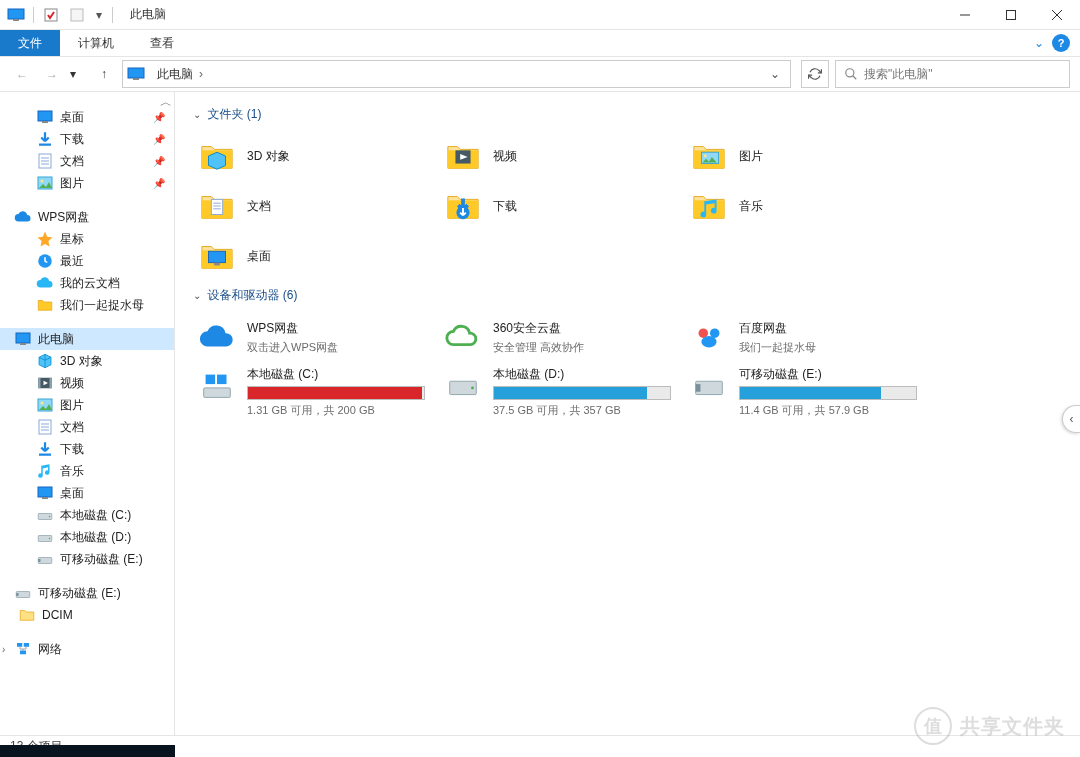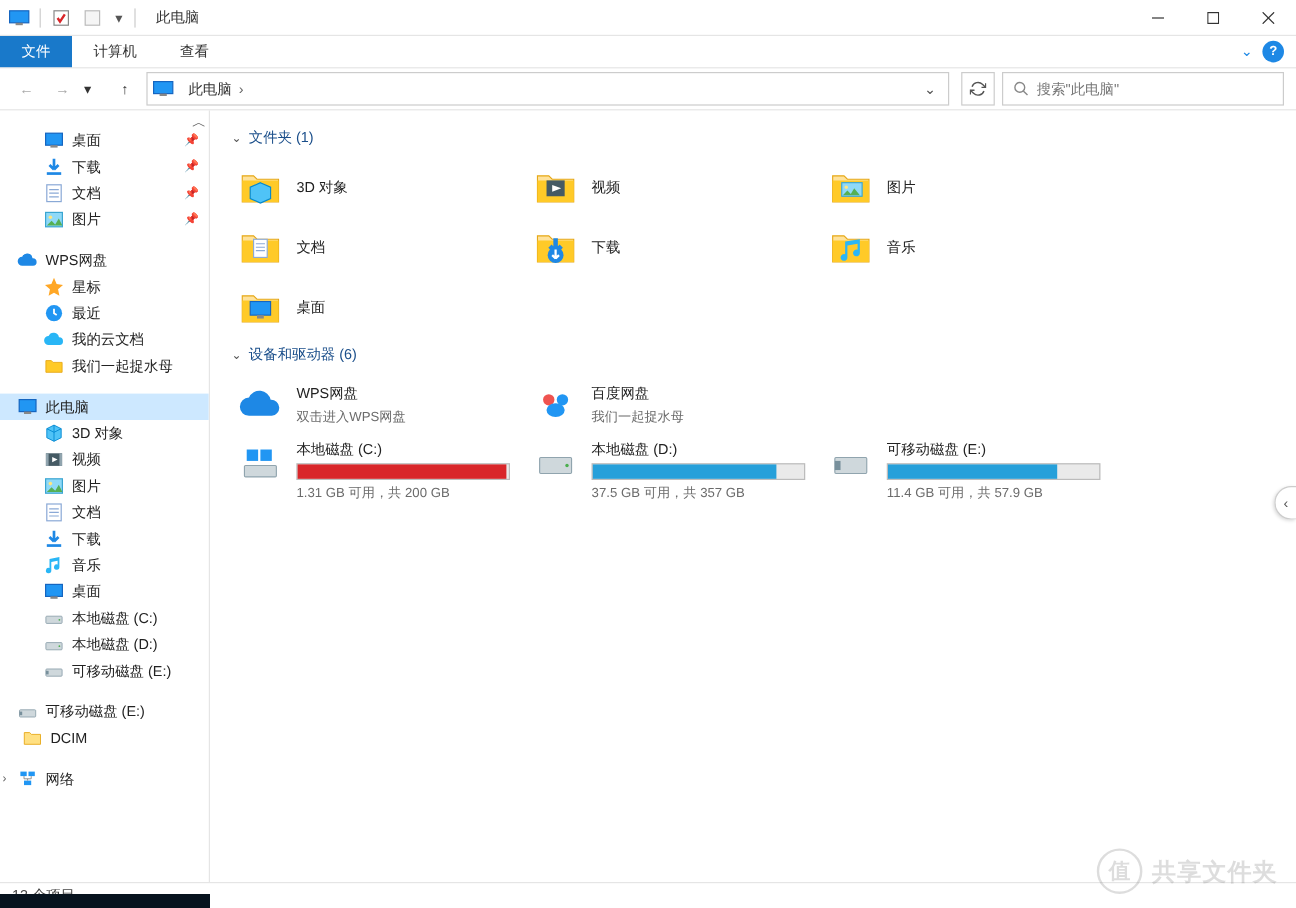--- a/index.html
+++ b/index.html
@@ -484,20 +484,31 @@
             </svg>
           </div>
      <div>
             <div class="drive-name">WPS网盘</div>
           <div class="drive-sub">双击进入WPS网盘</div>
           </div>
    </div>
         <div class="folder-item">
      <div class="folder-icon">
             <svg width="38" height="38" viewBox="0 0 40 40">
+              <path d="M10 28a7 7 0 010-14 9 9 0 0117 2 5 5 0 011 12z" fill="none" stroke="#4caf50" stroke-width="3"></path>
+            </svg>
+          </div>
+     <div>
+            <div class="drive-name">360安全云盘</div>
+          <div class="drive-sub">安全管理 高效协作</div>
+          </div>
+   </div>
+        <div class="folder-item">
+     <div class="folder-icon">
+            <svg width="38" height="38" viewBox="0 0 40 40">
               <circle cx="14" cy="16" r="5" fill="#ef5350"></circle>
               <circle cx="26" cy="16" r="5" fill="#2196f3"></circle>
               <ellipse cx="20" cy="25" rx="8" ry="6" fill="#2196f3"></ellipse>
             </svg>
           </div>
      <div>
             <div class="drive-name">百度网盘</div>
           <div class="drive-sub">我们一起捉水母</div>
           </div>
    </div>

